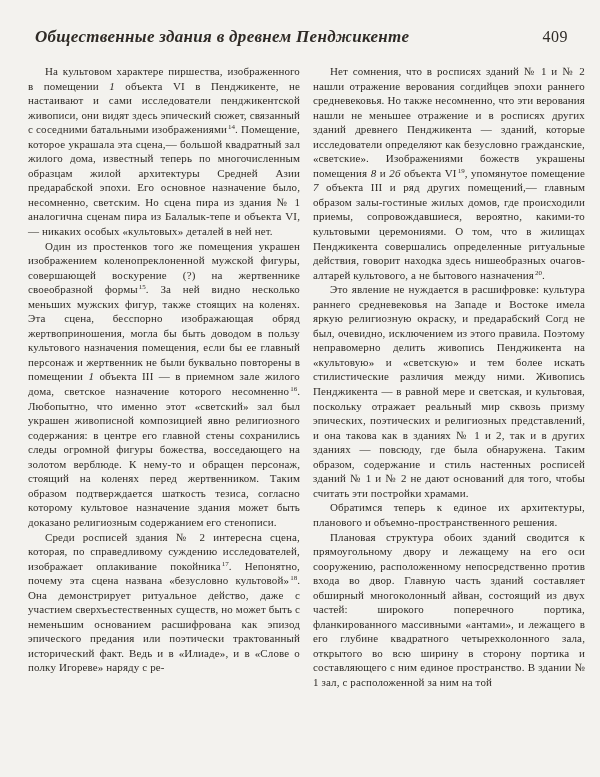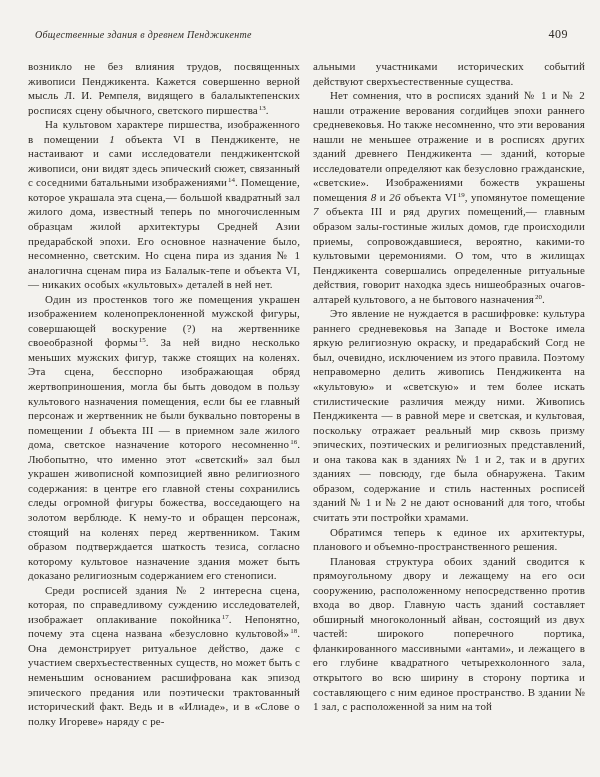--- a/index.html
+++ b/index.html
@@ -14,25 +14,26 @@
     color:var(--ink,#2f2b26);
   }
   .running-header {
     display:flex;
     justify-content:space-between;
     align-items:baseline;
     margin:27px 32px 0 35px;
   }
   .running-header .title {
     font-style:italic;
-    font-size:10px;
+    font-size:17px;
     letter-spacing:0.3px;
+    font-weight:bold;
   }
   .running-header .pagenum {
-    font-size:12px;
+    font-size:16px;
     letter-spacing:0.5px;
   }
   .columns {
     display:flex;
     gap:13px;
     margin:17px 15px 0 28px;
   }
   .col {
     flex:1 1 0;
     min-width:0;
@@ -58,26 +59,24 @@
 </head>
 <body>
 
 <div class="page" style="--paper: #f3f2ee; --ink: #2f2b26;">
   <div class="running-header">
     <span class="title">Общественные здания в древнем Пенджикенте</span>
     <span class="pagenum">409</span>
   </div>
   <div class="columns">
     <div class="col">
-        <p class="">возникло не без влияния трудов, посвященных живописи Пенджикента. Кажется совершенно верной мысль Л. И. Ремпеля, видящего в балалыктепенских росписях сцену обычного, светского пиршества<sup>13</sup>.</p>
         <p class="indent">На культовом характере пиршества, изображенного в помещении <em>1</em> объекта VI в Пенджикенте, не настаивают и сами исследователи пенджикентской живописи, они видят здесь эпический сюжет, связанный с соседними батальными изображениями<sup>14</sup>. Помещение, которое украшала эта сцена,— большой квадратный зал жилого дома, известный теперь по многочисленным образцам жилой архитектуры Средней Азии предарабской эпохи. Его основное назначение было, несомненно, светским. Но сцена пира из здания № 1 аналогична сценам пира из Балалык-тепе и объекта VI,— никаких особых «культовых» деталей в ней нет.</p>
         <p class="indent">Один из простенков того же помещения украшен изображением коленопреклоненной мужской фигуры, совершающей воскурение (?) на жертвеннике своеобразной формы<sup>15</sup>. За ней видно несколько меньших мужских фигур, также стоящих на коленях. Эта сцена, бесспорно изображающая обряд жертвоприношения, могла бы быть доводом в пользу культового назначения помещения, если бы ее главный персонаж и жертвенник не были буквально повторены в помещении <em>1</em> объекта III — в приемном зале жилого дома, светское назначение которого несомненно<sup>16</sup>. Любопытно, что именно этот «светский» зал был украшен живописной композицией явно религиозного содержания: в центре его главной стены сохранились следы огромной фигуры божества, восседающего на золотом верблюде. К нему-то и обращен персонаж, стоящий на коленях перед жертвенником. Таким образом подтверждается шаткость тезиса, согласно которому культовое назначение здания может быть доказано религиозным содержанием его стенописи.</p>
         <p class="indent">Среди росписей здания № 2 интересна сцена, которая, по справедливому суждению исследователей, изображает оплакивание покойника<sup>17</sup>. Непонятно, почему эта сцена названа «безусловно культовой»<sup>18</sup>. Она демонстрирует ритуальное действо, даже с участием сверхъестественных существ, но может быть с неменьшим основанием расшифрована как эпизод эпического предания или поэтически трактованный исторический факт. Ведь и в «Илиаде», и в «Слове о полку Игореве» наряду с ре-</p>
       </div>
     <div class="col">
-        <p class="">альными участниками исторических событий действуют сверхъестественные существа.</p>
         <p class="indent">Нет сомнения, что в росписях зданий № 1 и № 2 нашли отражение верования согдийцев эпохи раннего средневековья. Но также несомненно, что эти верования нашли не меньшее отражение и в росписях других зданий древнего Пенджикента — зданий, которые исследователи определяют как безусловно гражданские, «светские». Изображениями божеств украшены помещения <em>8</em> и <em>26</em> объекта VI<sup>19</sup>, упомянутое помещение <em>7</em> объекта III и ряд других помещений,— главным образом залы-гостиные жилых домов, где происходили приемы, сопровождавшиеся, вероятно, какими-то культовыми церемониями. О том, что в жилищах Пенджикента совершались определенные ритуальные действия, говорит находка здесь нишеобразных очагов-алтарей культового, а не бытового назначения<sup>20</sup>.</p>
         <p class="indent">Это явление не нуждается в расшифровке: культура раннего средневековья на Западе и Востоке имела яркую религиозную окраску, и предарабский Согд не был, очевидно, исключением из этого правила. Поэтому неправомерно делить живопись Пенджикента на «культовую» и «светскую» и тем более искать стилистические различия между ними. Живопись Пенджикента — в равной мере и светская, и культовая, поскольку отражает реальный мир сквозь призму эпических, поэтических и религиозных представлений, и она такова как в зданиях № 1 и 2, так и в других зданиях — повсюду, где была обнаружена. Таким образом, содержание и стиль настенных росписей зданий № 1 и № 2 не дают оснований для того, чтобы считать эти постройки храмами.</p>
         <p class="indent">Обратимся теперь к единое их архитектуры, планового и объемно-пространственного решения.</p>
         <p class="indent">Плановая структура обоих зданий сводится к прямоугольному двору и лежащему на его оси сооружению, расположенному непосредственно против входа во двор. Главную часть зданий составляет обширный многоколонный айван, состоящий из двух частей: широкого поперечного портика, фланкированного массивными «антами», и лежащего в его глубине квадратного четырехколонного зала, открытого во всю ширину в сторону портика и составляющего с ним единое пространство. В здании № 1 зал, с расположенной за ним на той</p>
       </div>
   </div>
 </div>
 
 </body></html>

